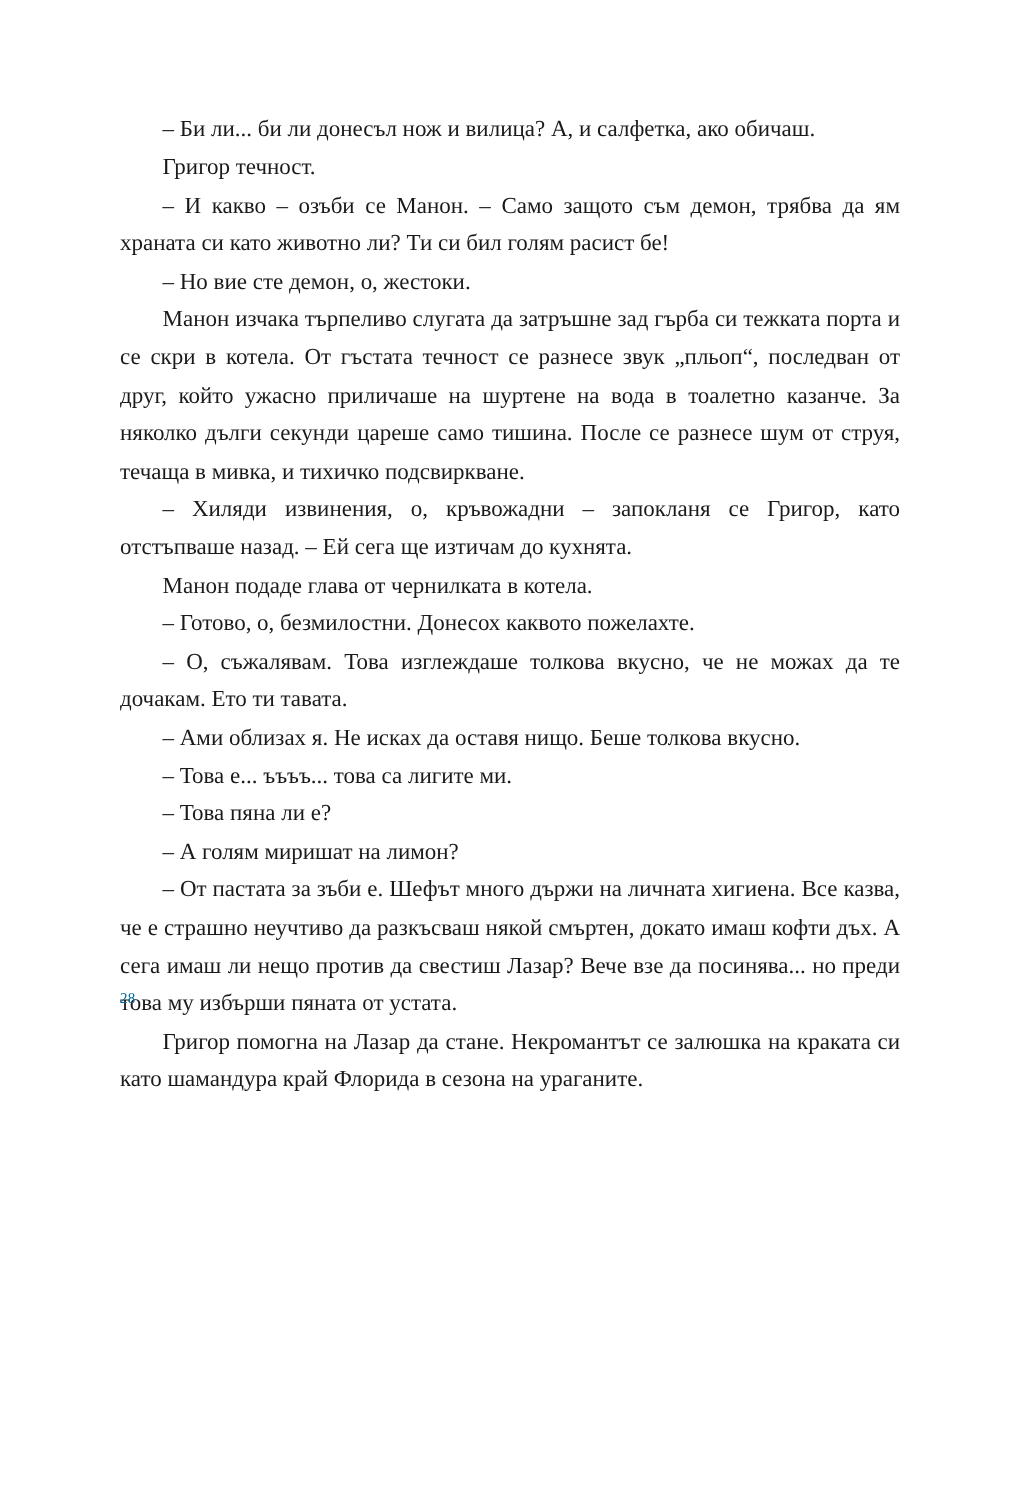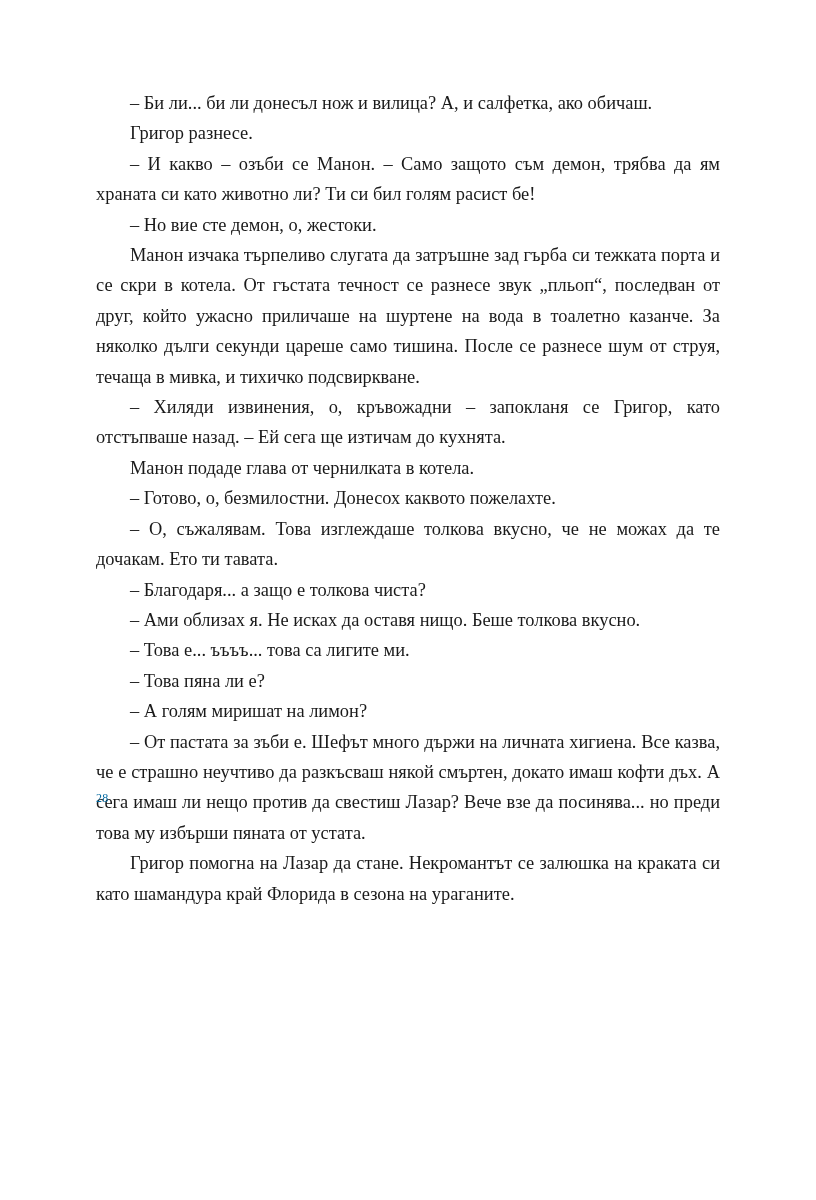--- a/index.html
+++ b/index.html
@@ -42,29 +42,28 @@
     color: #0369a1;
   }
 </style>
 </head>
 <body>
 
 <div class="page">
 
   <div class="body-text">
     <p>– Би ли... би ли донесъл нож и вилица? А, и салфетка, ако обичаш.</p>
-    <p>Григор разнесе.</p>
+    <p>Григор течност.</p>
     <p>– И какво – озъби се Манон. – Само защото съм демон, трябва да ям храната си като животно ли? Ти си бил голям расист бе!</p>
     <p>– Но вие сте демон, о, жестоки.</p>
     <p>Манон изчака търпеливо слугата да затръшне зад гърба си тежката порта и се скри в котела. От гъстата течност се разнесе звук „пльоп“, последван от друг, който ужасно приличаше на шуртене на вода в тоалетно казанче. За няколко дълги секунди цареше само тишина. После се разнесе шум от струя, течаща в мивка, и тихичко подсвиркване.</p>
     <p>– Хиляди извинения, о, кръвожадни – запокланя се Григор, като отстъпваше назад. – Ей сега ще изтичам до кухнята.</p>
     <p>Манон подаде глава от чернилката в котела.</p>
     <p>– Готово, о, безмилостни. Донесох каквото пожелахте.</p>
     <p>– О, съжалявам. Това изглеждаше толкова вкусно, че не можах да те дочакам. Ето ти тавата.</p>
-    <p>– Благодаря... а защо е толкова чиста?</p>
     <p>– Ами облизах я. Не исках да оставя нищо. Беше толкова вкусно.</p>
     <p>– Това е... ъъъъ... това са лигите ми.</p>
     <p>– Това пяна ли е?</p>
     <p>– А голям миришат на лимон?</p>
     <p>– От пастата за зъби е. Шефът много държи на личната хигиена. Все казва, че е страшно неучтиво да разкъсваш някой смъртен, докато имаш кофти дъх. А сега имаш ли нещо против да свестиш Лазар? Вече взе да посинява... но преди това му избърши пяната от устата.</p>
     <p>Григор помогна на Лазар да стане. Некромантът се залюшка на краката си като шамандура край Флорида в сезона на ураганите.</p>
   </div>
 
   <div class="folio">28</div>
 

